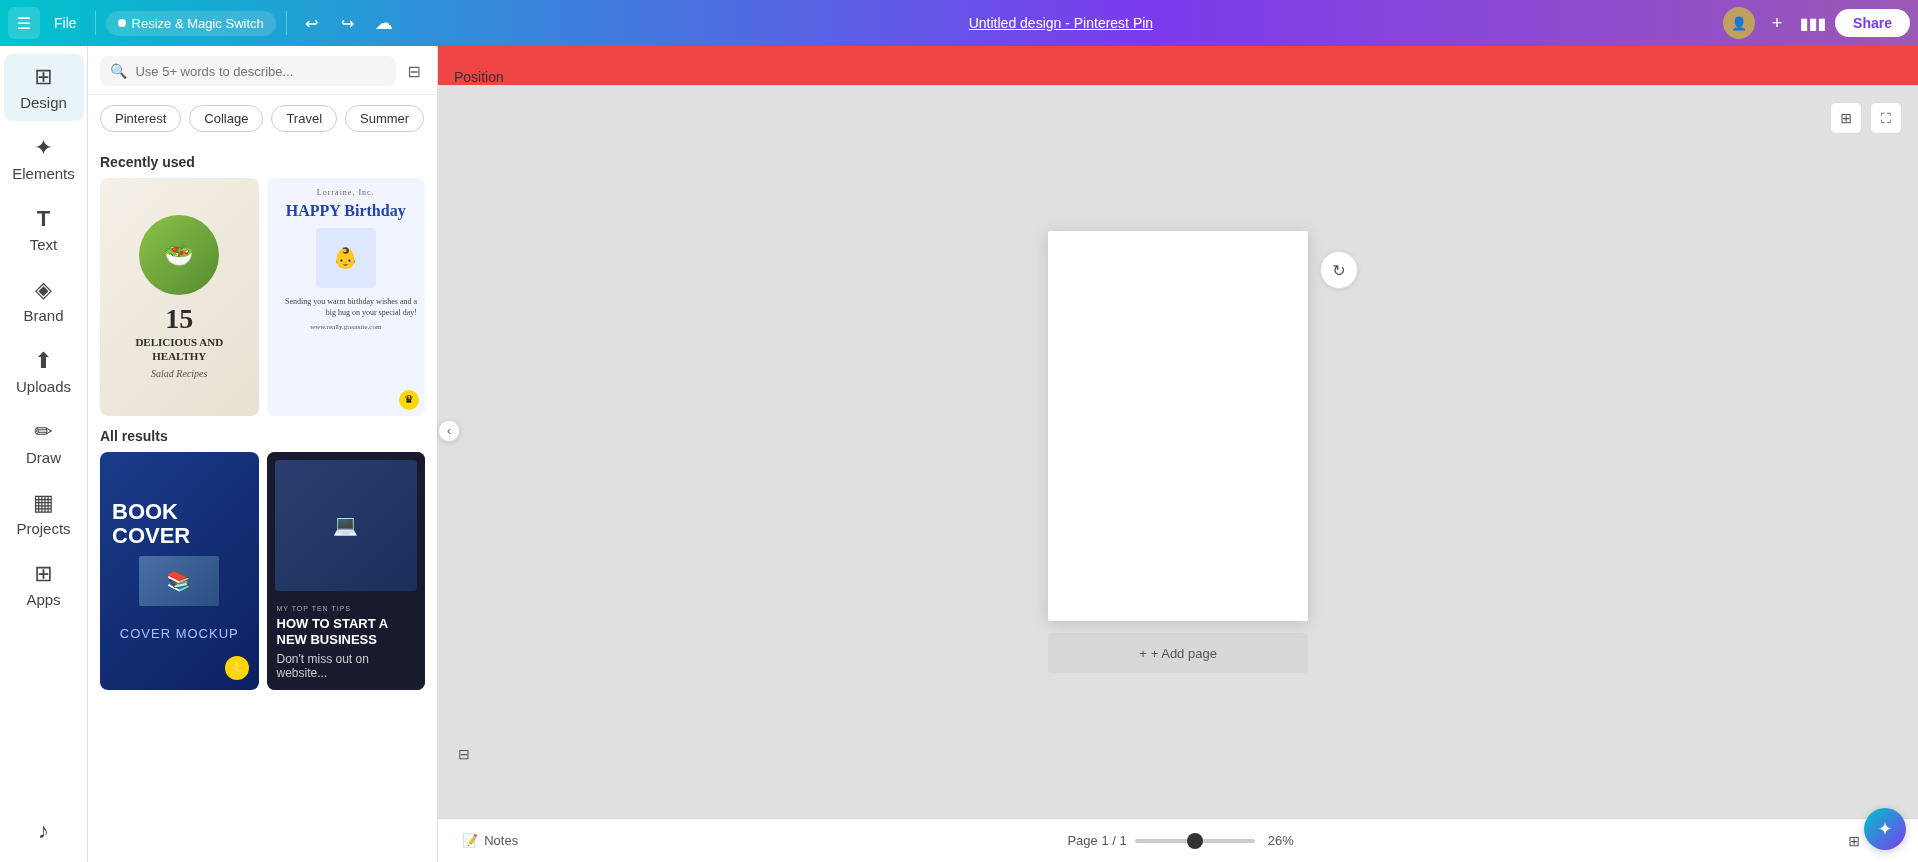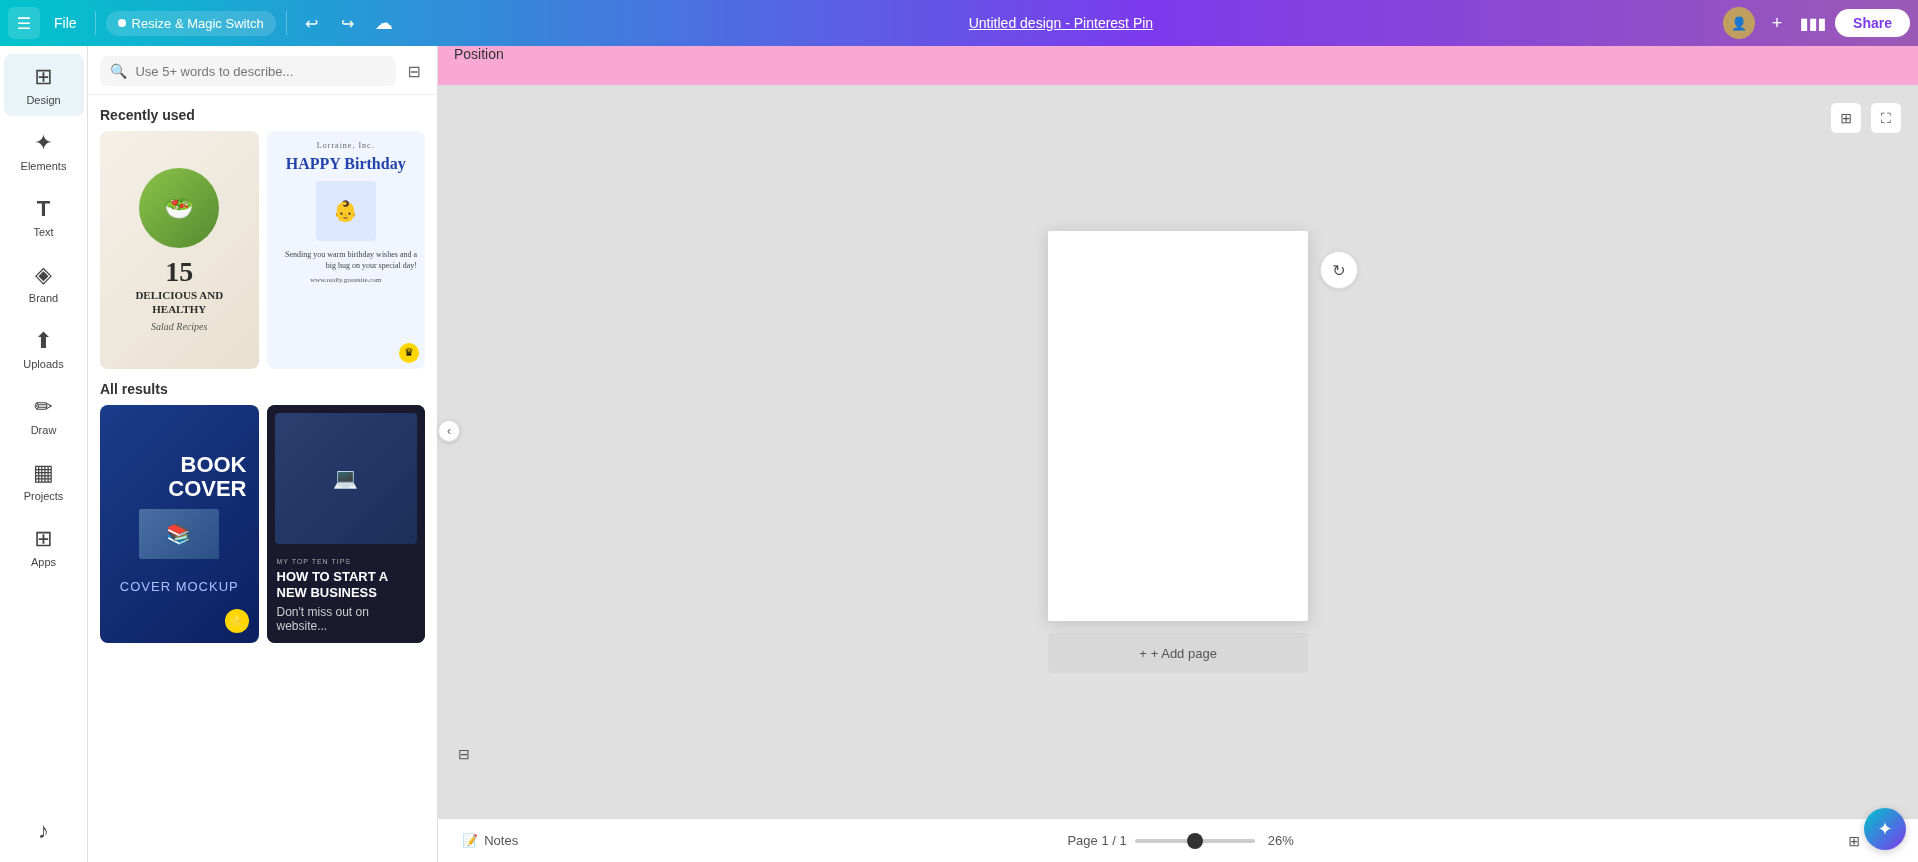--- a/index.html
+++ b/index.html
@@ -98,21 +98,21 @@
       overflow-y: auto;
       flex-shrink: 0;
     }
     .sidebar-icon-item {
       display: flex; flex-direction: column; align-items: center;
       padding: 10px 8px; cursor: pointer; border-radius: 8px;
       width: 80px; gap: 4px;
     }
     .sidebar-icon-item.active { background: #e8f4f8; }
     .sidebar-icon-symbol { font-size: 22px; color: #444; }
-    .sidebar-icon-label { font-size: 11px; color: #444; text-align: left; }
+    .sidebar-icon-label { font-size: 15px; color: #444; text-align: left; }
 
     
     .panel {
       width: 350px;
       background: white;
       border-right: 1px solid #ddd;
       display: flex;
       flex-direction: column;
       flex-shrink: 0;
       overflow: hidden;
@@ -236,21 +236,21 @@
       display: flex; align-items: center; justify-content: center;
       font-size: 11px;
     }
 
     .template-book {
       background: linear-gradient(135deg, #1a3c8a 0%, #0d2060 100%);
       display: flex; flex-direction: column;
       align-items: center; justify-content: center;
       padding: 12px;
     }
-    .template-book-title { font-size: 22px; font-weight: 900; color: white; text-align: right; line-height: 1.1; }
+    .template-book-title { font-size: 22px; font-weight: 900; color: white; text-align: left; line-height: 1.1; }
     .template-book-sub { font-size: 13px; color: #aac0ff; text-align: center; margin-top: 20px; text-transform: uppercase; letter-spacing: 1px; }
     .template-book-img {
       width: 80px; height: 50px; margin-top: 8px;
       background: linear-gradient(135deg, #4a6fa5, #2a4f85);
       border-radius: 2px;
       display: flex; align-items: center; justify-content: center;
       font-size: 20px;
     }
     .template-book-badge {
       width: 24px; height: 24px;
@@ -300,24 +300,24 @@
       flex: 1;
       background: #e0e0e0;
       display: flex;
       flex-direction: column;
       overflow: hidden;
     }
 
     
     .position-bar {
       height: 40px;
-      background: #f9a8d4;
+      background: #ef4444;
       border-bottom: 1px solid #ddd;
       display: flex;
-      align-items: flex-start;
+      align-items: flex-end;
       padding: 0 16px;
       gap: 8px;
     }
     .position-bar-label { font-size: 14px; color: #333; font-weight: 500; }
 
     
     .canvas-area {
       flex: 1;
       display: flex;
       align-items: center;
@@ -520,20 +520,26 @@
       <div class="search-box">
         <span class="search-icon">🔍</span>
         <input class="search-input" type="text" placeholder="Use 5+ words to describe..." style="">
       </div>
       <button class="filter-btn">
         <span>⊟</span>
       </button>
     </div>
 
 
+    <div class="filter-chips">
+      <button class="chip">Pinterest</button>
+      <button class="chip">Collage</button>
+      <button class="chip">Travel</button>
+      <button class="chip">Summer</button>
+    </div>
 
     <div class="panel-scroll">
 
       <div class="section-title">Recently used</div>
       <div class="templates-grid">
 
         <div class="template-card">
           <div class="template-salad" style="height:100%;">
             <div class="template-salad-circle">🥗</div>
             <div class="template-salad-num">15</div>

